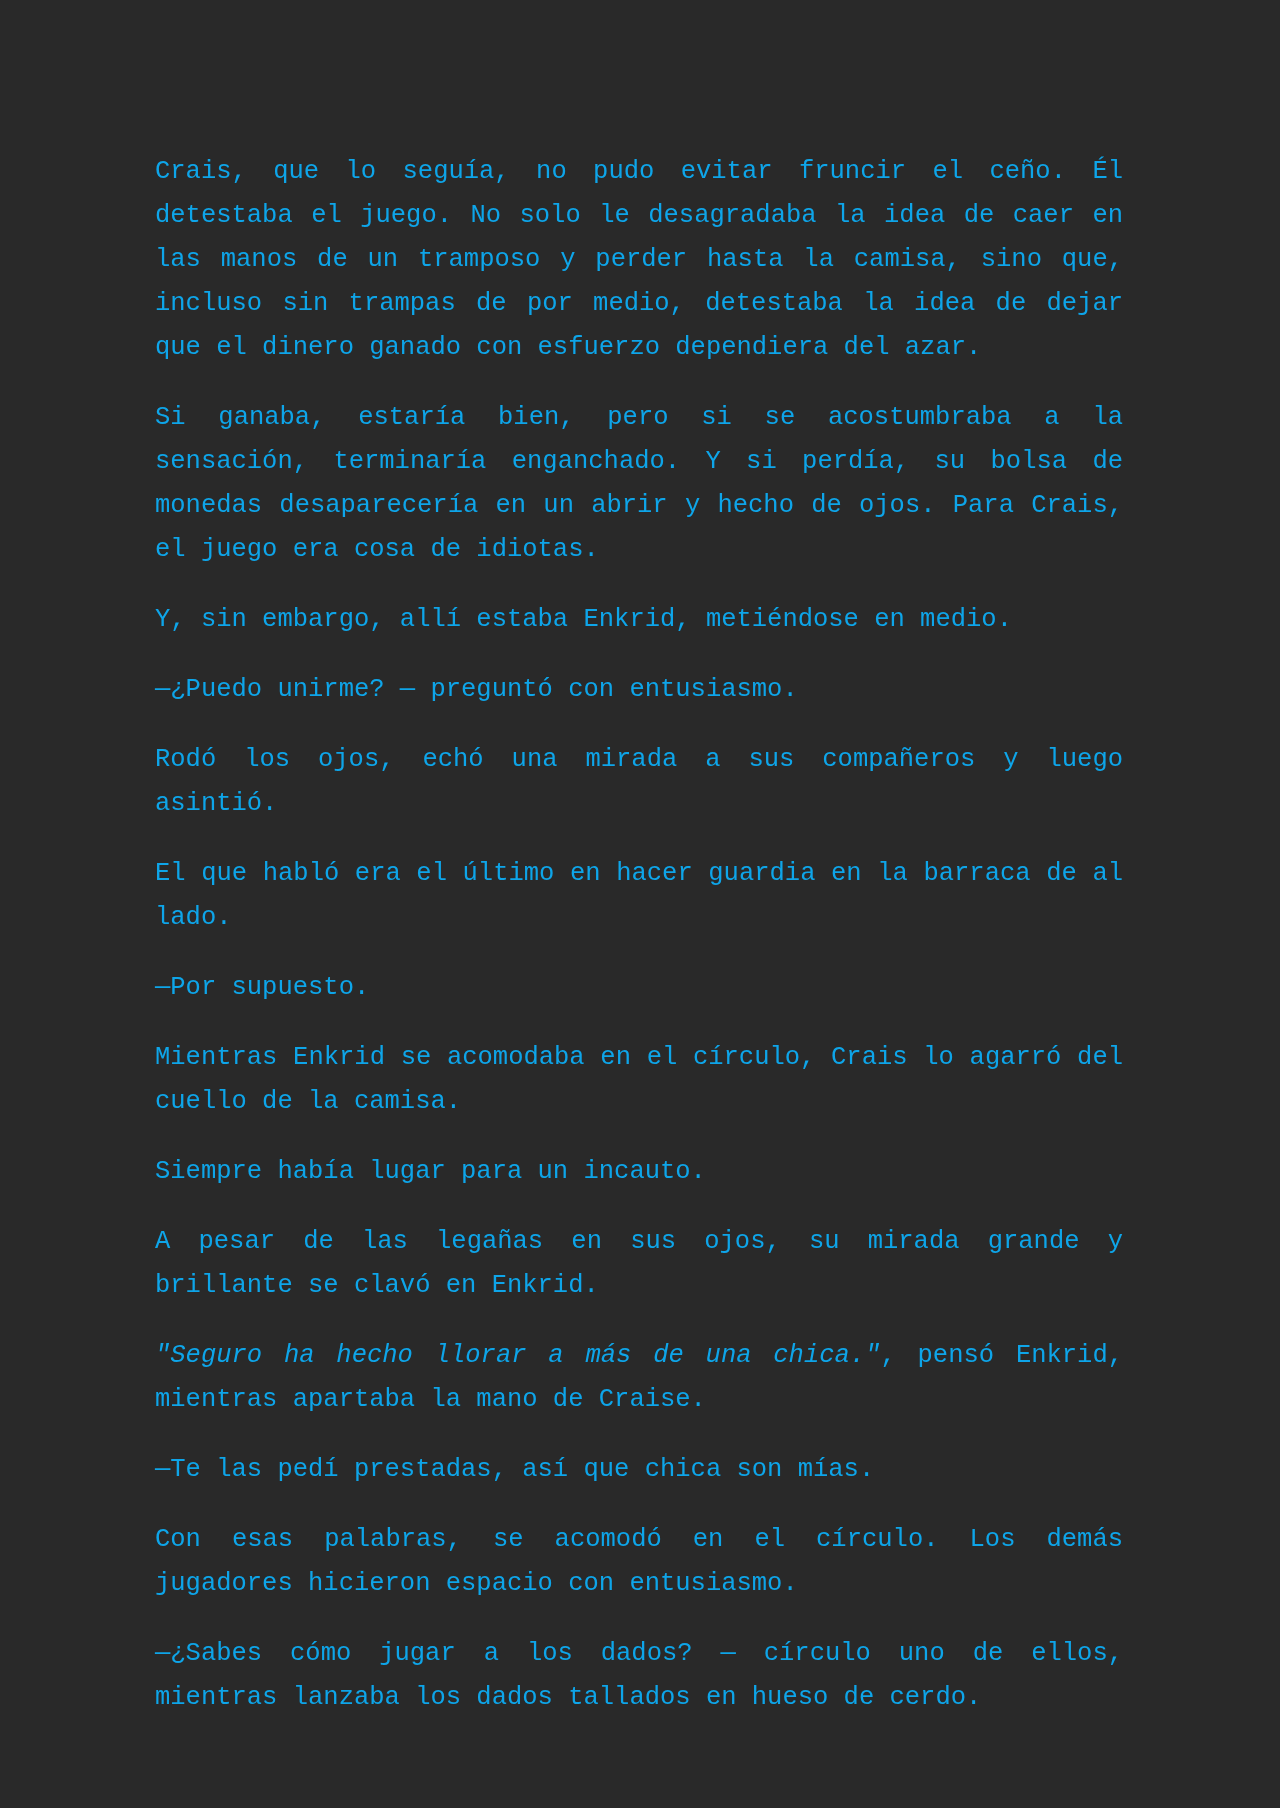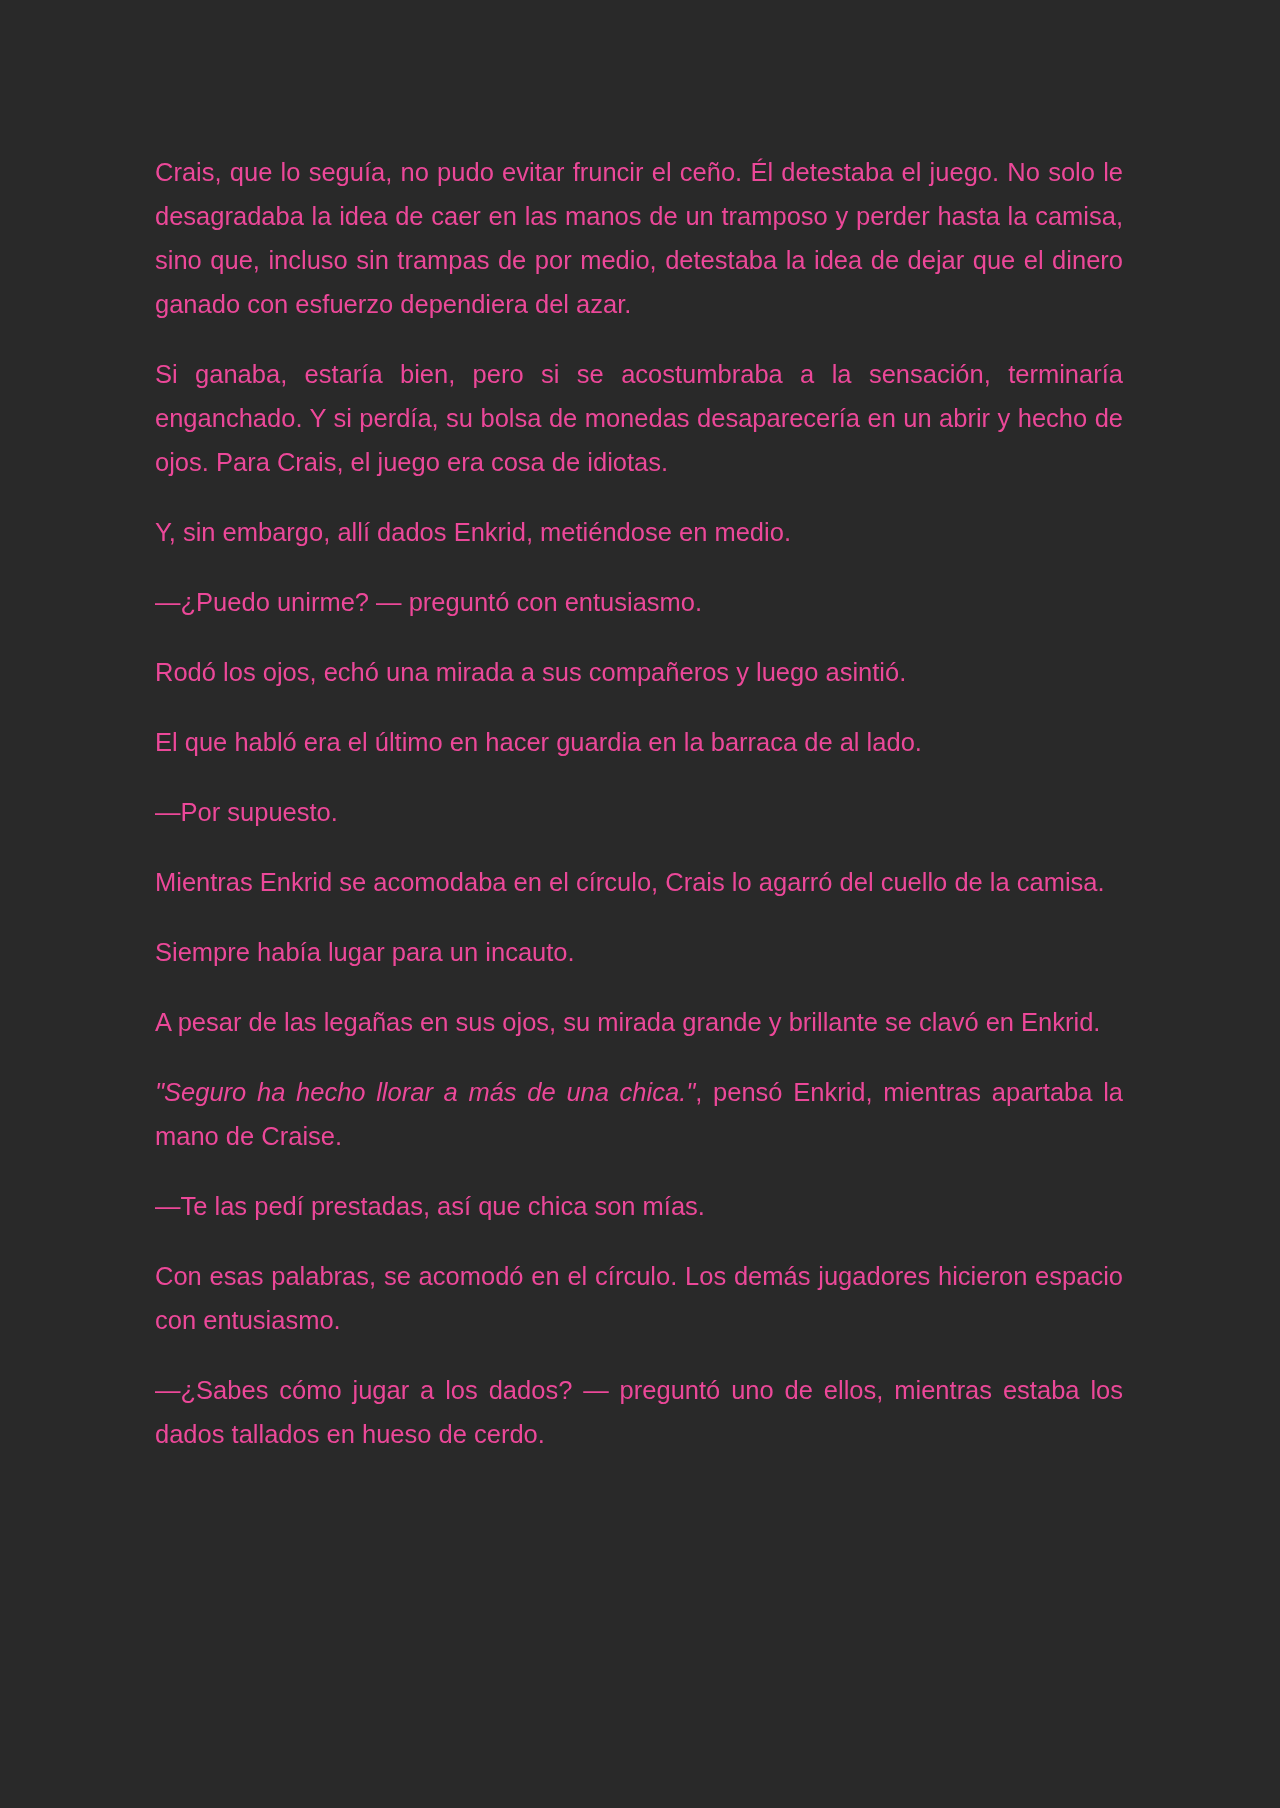--- a/index.html
+++ b/index.html
@@ -10,44 +10,44 @@
   body {
     width: 1280px;
     height: 1808px;
     overflow: hidden;
   }
   .page {
     position: absolute;
     left: 155px;
     top: 150px;
     width: 968px;
-    color: #ec4899;
-    font-family: Liberation Sans, sans-serif;
+    color: #0ea5e9;
+    font-family: Liberation Mono, monospace;
     font-size: 25.5px;
     line-height: 44px;
   }
   .page p {
     margin: 0 0 26px 0;
     text-align: justify;
   }
   .page p em {
     font-style: italic;
   }
 </style>
 </head>
 <body>
 
 <div class="page">
   <p>Crais, que lo seguía, no pudo evitar fruncir el ceño. Él detestaba el juego. No solo le desagradaba la idea de caer en las manos de un tramposo y perder hasta la camisa, sino que, incluso sin trampas de por medio, detestaba la idea de dejar que el dinero ganado con esfuerzo dependiera del azar.</p>
   <p>Si ganaba, estaría bien, pero si se acostumbraba a la sensación, terminaría enganchado. Y si perdía, su bolsa de monedas desaparecería en un abrir y hecho de ojos. Para Crais, el juego era cosa de idiotas.</p>
-  <p>Y, sin embargo, allí dados Enkrid, metiéndose en medio.</p>
+  <p>Y, sin embargo, allí estaba Enkrid, metiéndose en medio.</p>
   <p>—¿Puedo unirme? — preguntó con entusiasmo.</p>
   <p>Rodó los ojos, echó una mirada a sus compañeros y luego asintió.</p>
   <p>El que habló era el último en hacer guardia en la barraca de al lado.</p>
   <p>—Por supuesto.</p>
   <p>Mientras Enkrid se acomodaba en el círculo, Crais lo agarró del cuello de la camisa.</p>
   <p>Siempre había lugar para un incauto.</p>
   <p>A pesar de las legañas en sus ojos, su mirada grande y brillante se clavó en Enkrid.</p>
   <p><em>"Seguro ha hecho llorar a más de una chica."</em><span>, pensó Enkrid, mientras apartaba la mano de Craise.</span></p>
   <p>—Te las pedí prestadas, así que chica son mías.</p>
   <p>Con esas palabras, se acomodó en el círculo. Los demás jugadores hicieron espacio con entusiasmo.</p>
-  <p>—¿Sabes cómo jugar a los dados? — preguntó uno de ellos, mientras estaba los dados tallados en hueso de cerdo.</p>
+  <p>—¿Sabes cómo jugar a los dados? — círculo uno de ellos, mientras lanzaba los dados tallados en hueso de cerdo.</p>
 </div>
 
 </body></html>

